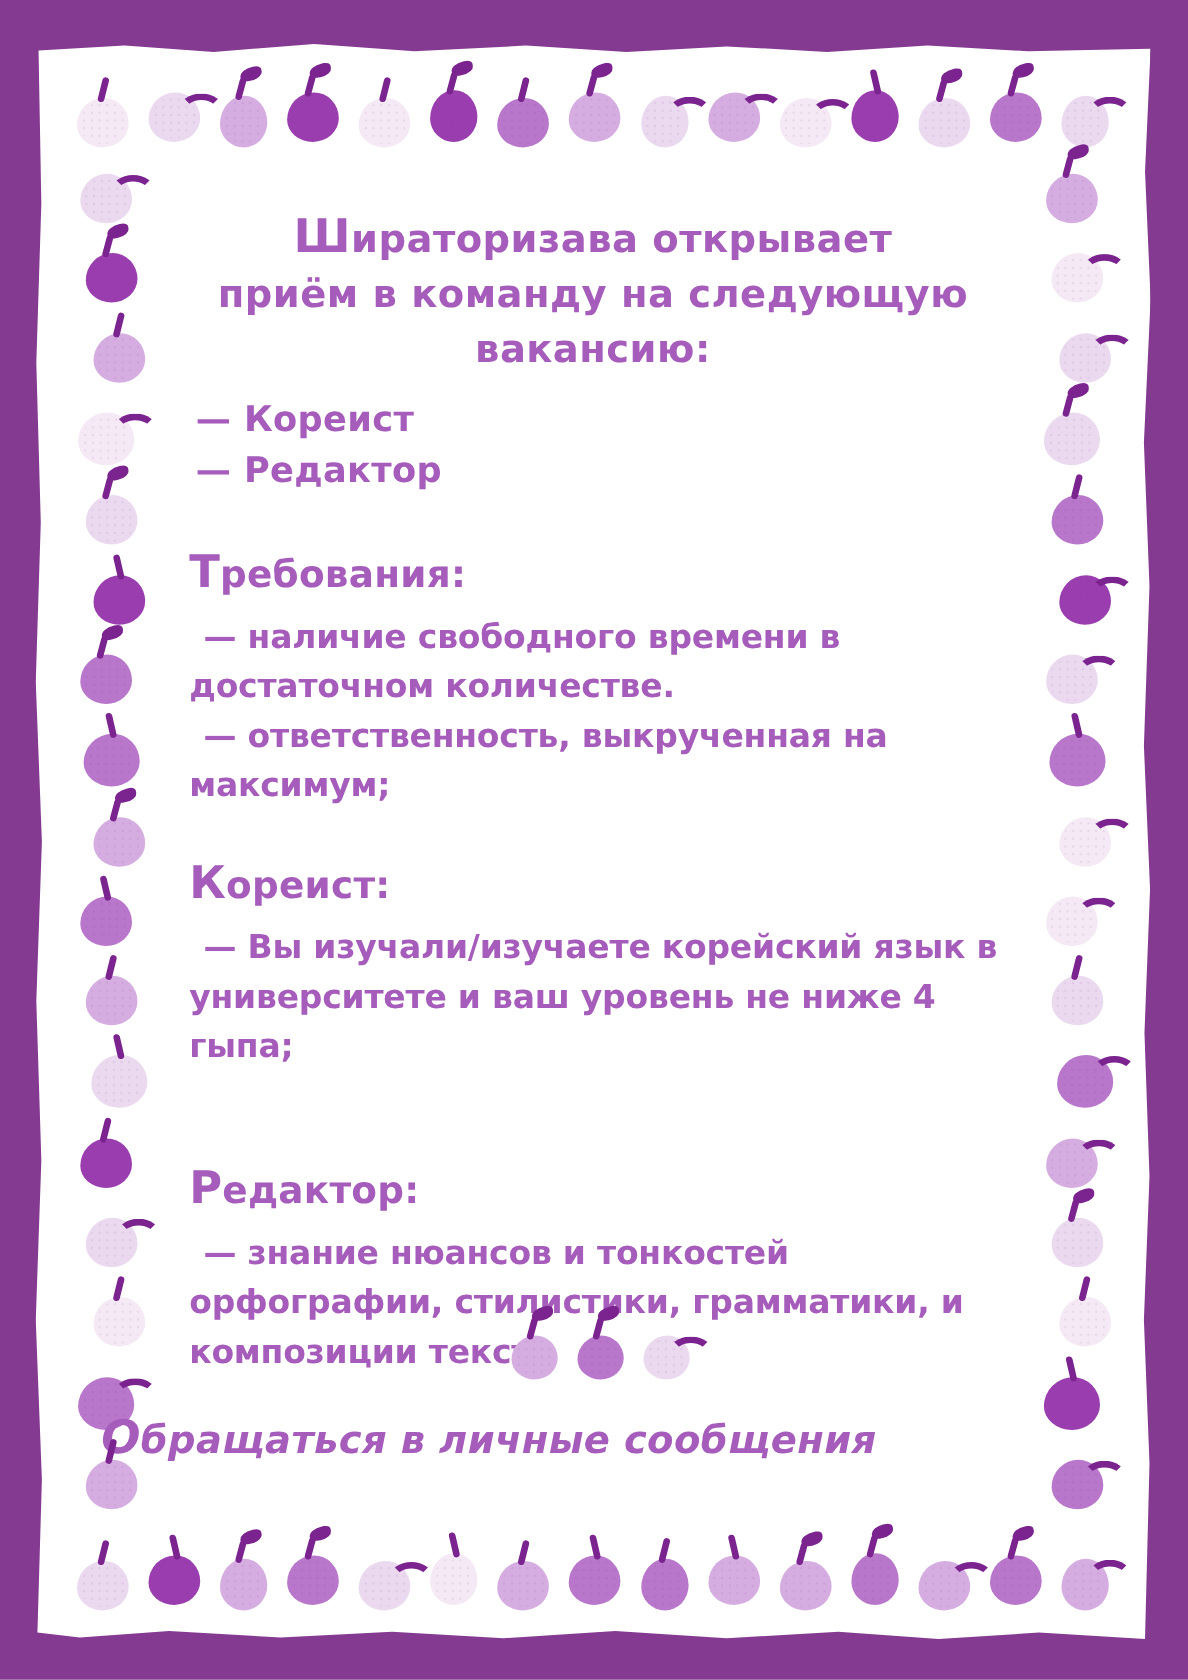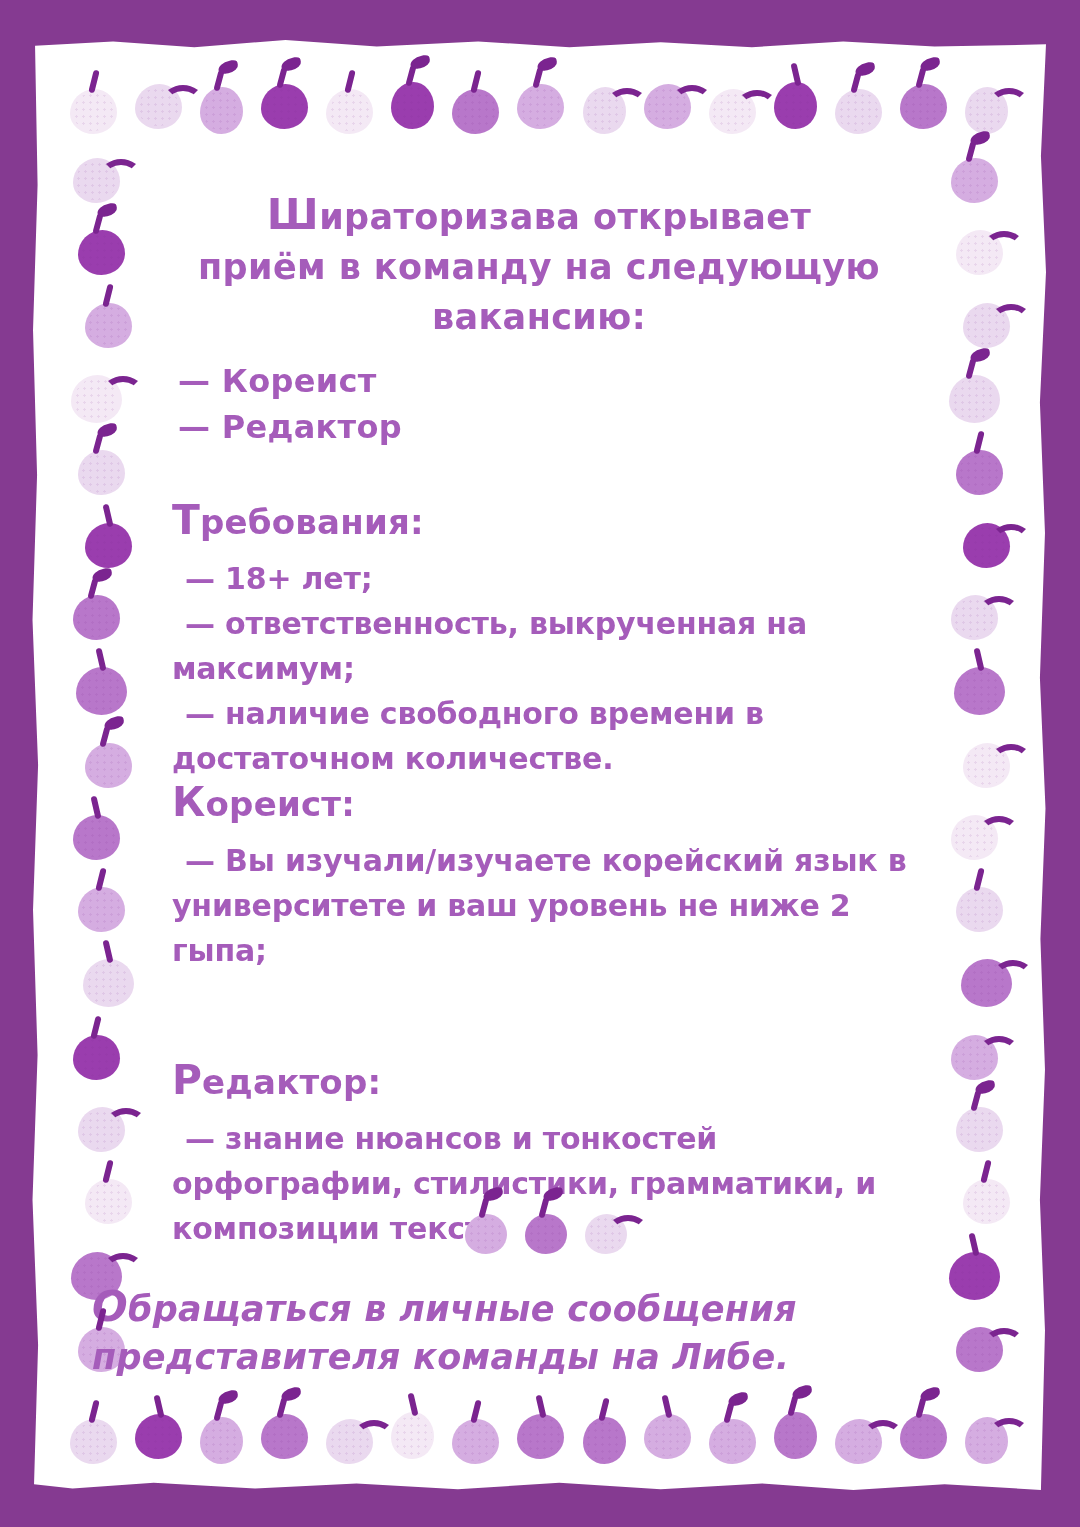--- a/index.html
+++ b/index.html
@@ -322,28 +322,27 @@
   </div>
 
   <div class="txt title">
     <div class="cap">Шираторизава открывает</div>
     <div>приём в команду на следующую</div>
     <div>вакансию:</div>
   </div>
 
   <div class="txt section sec-req">
     <div class="heading">Требования:</div>
-    <div class="item">— 18+ лет;</div>
+    <div class="item">— наличие свободного времени в достаточном количестве.</div>
     <div class="item">— ответственность, выкрученная на максимум;</div>
-    <div class="item">— наличие свободного времени в достаточном количестве.</div>
   </div>
 
   <div class="txt section sec-kor">
     <div class="heading">Кореист:</div>
-    <div class="item">— Вы изучали/изучаете корейский язык в университете и ваш уровень не ниже 2 гыпа;</div>
+    <div class="item">— Вы изучали/изучаете корейский язык в университете и ваш уровень не ниже 4 гыпа;</div>
   </div>
 
   <div class="txt section sec-ed">
     <div class="heading">Редактор:</div>
     <div class="item">— знание нюансов и тонкостей орфографии, стилистики, грамматики, и композиции текста</div>
   </div>
 
   <div class="trio">
       <div class="apple s2">
         <span class="stem stem-leaf">
@@ -355,16 +354,15 @@
           <span class="leafb"></span>
         </span>
       </div>
       <div class="apple s1">
         <span class="stem stem-hook"></span>
       </div>
     </div>
 
   <div class="txt contact">
     <div class="cap">Обращаться в личные сообщения</div>
-    <div>представителя команды на Либе.</div>
   </div>
 
 </div>
 
 </body></html>

